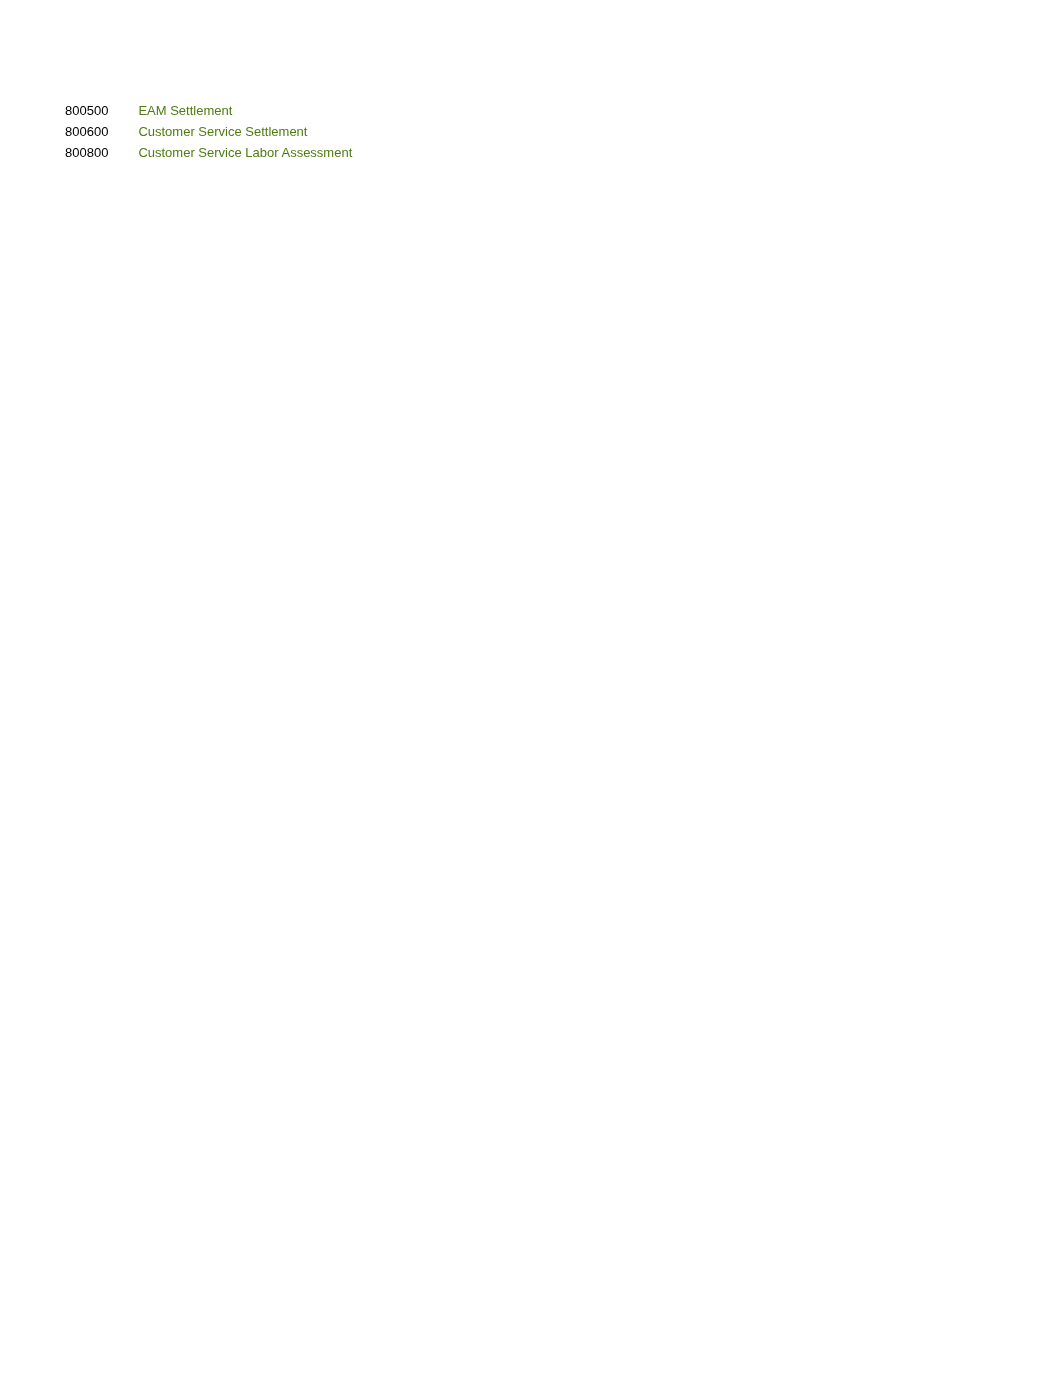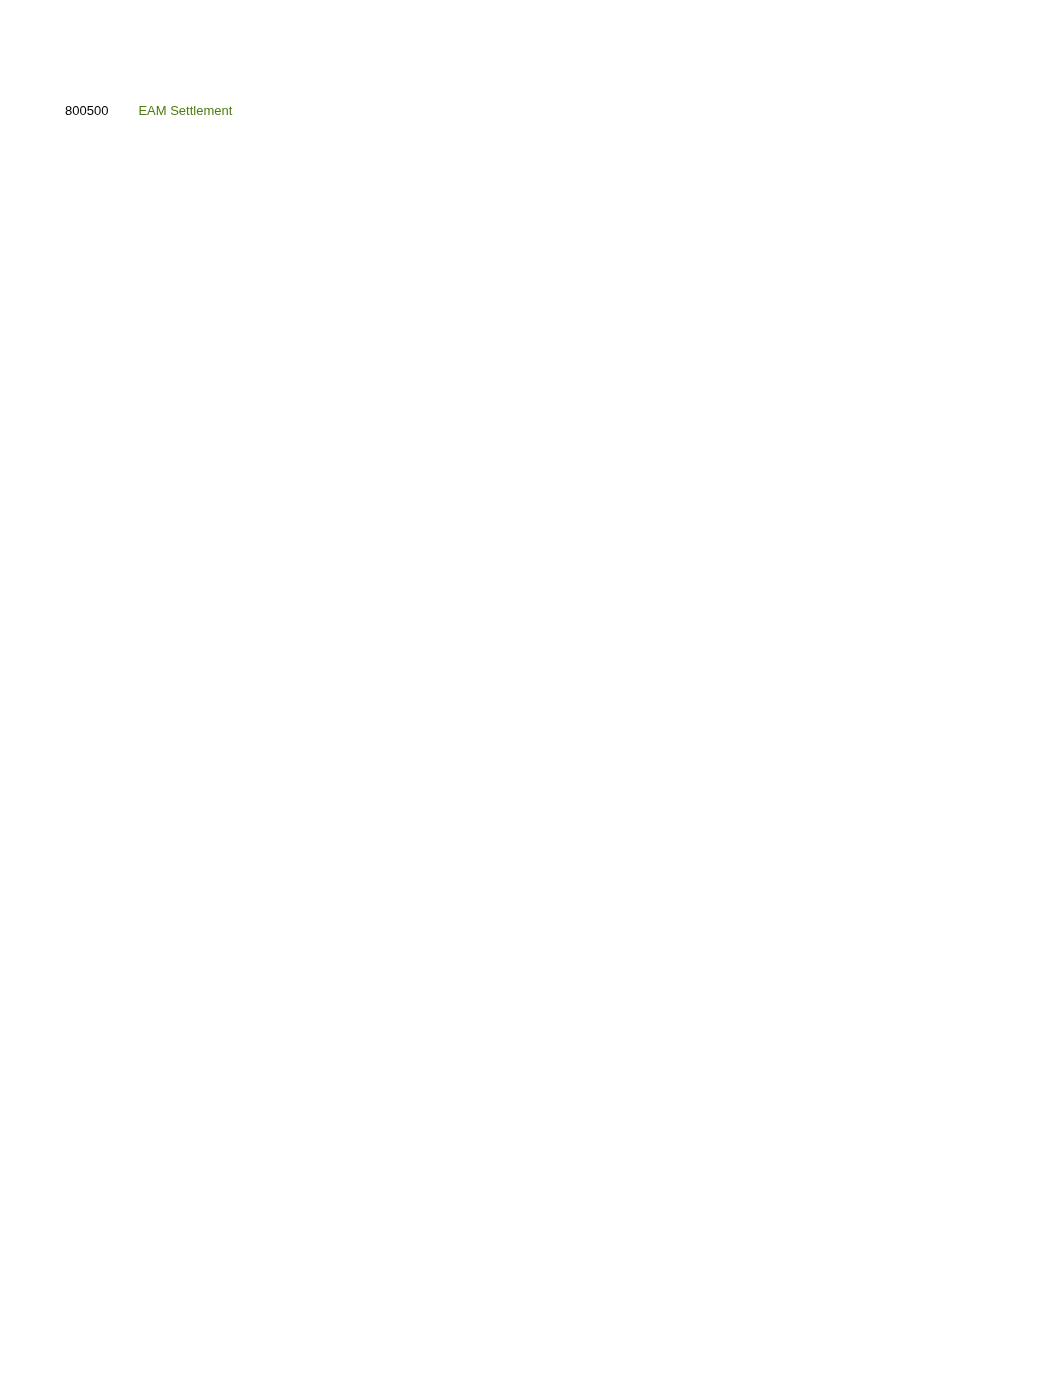--- a/index.html
+++ b/index.html
@@ -51,14 +51,22 @@
   </style>
 </head>
 <body>
 
 <div class="content-area">
   <div class="data-table" id="table-container">
   <div class="table-row">
         <div class="col-code">800500</div>
         <div class="col-name">EAM Settlement</div>
       </div>
+      <div class="table-row">
+        <div class="col-code">800600</div>
+        <div class="col-name">Customer Service Settlement</div>
+      </div>
+      <div class="table-row">
+        <div class="col-code">800800</div>
+        <div class="col-name">Customer Service Labor Assessment</div>
+      </div>
     </div>
 </div>
 
 </body></html>

